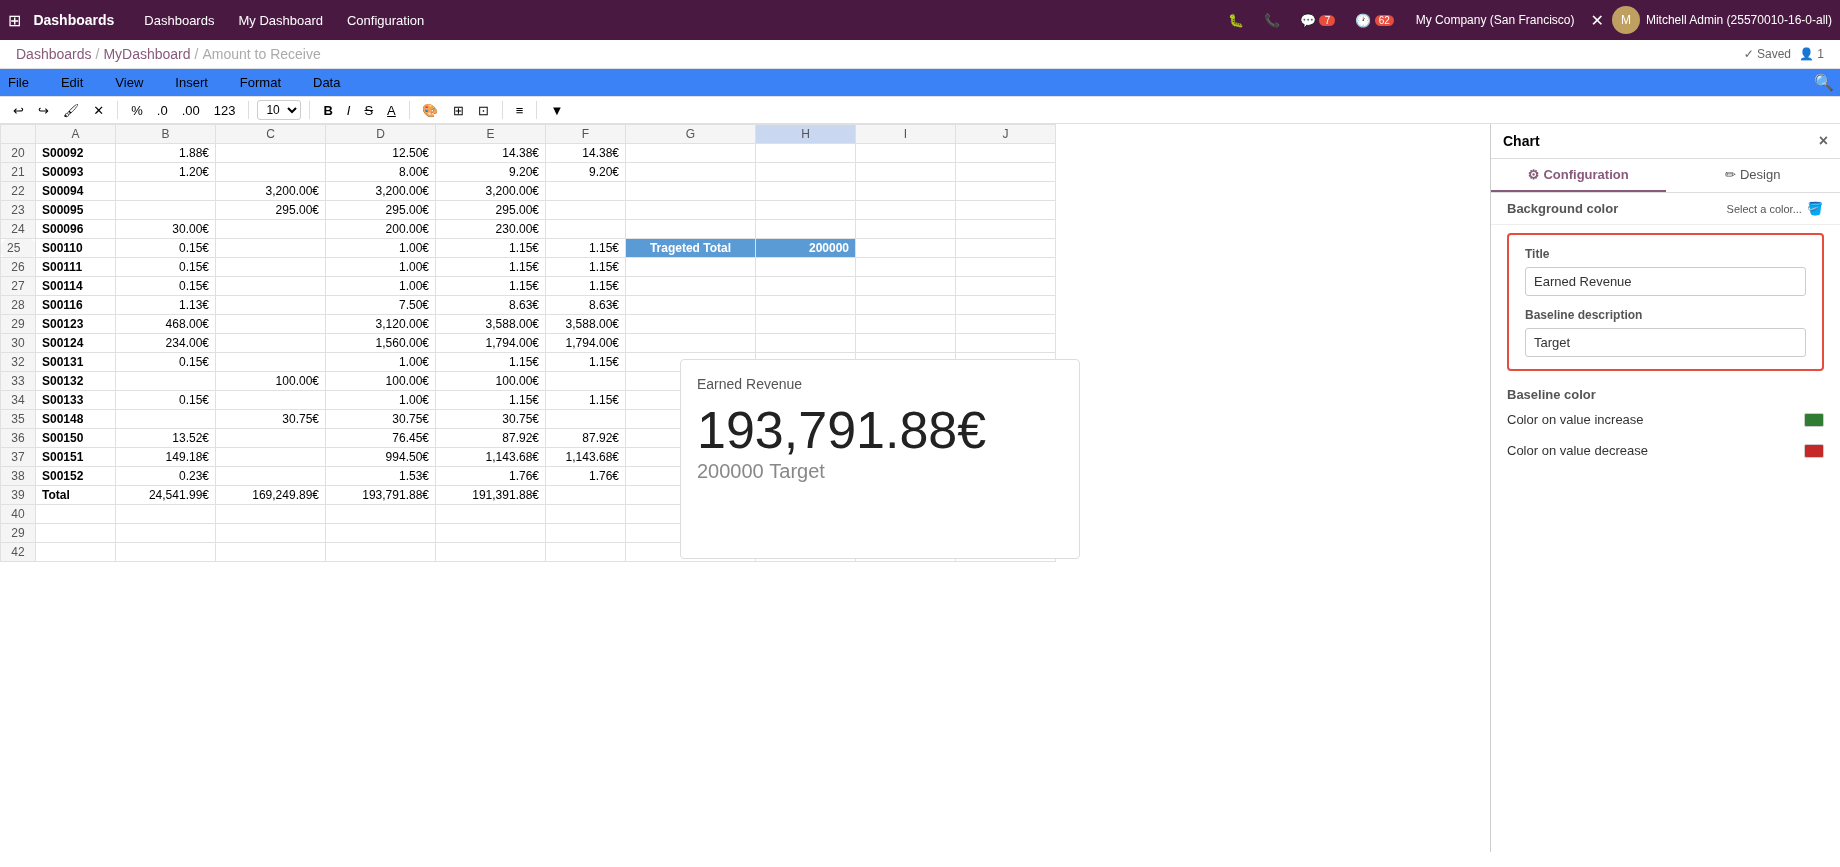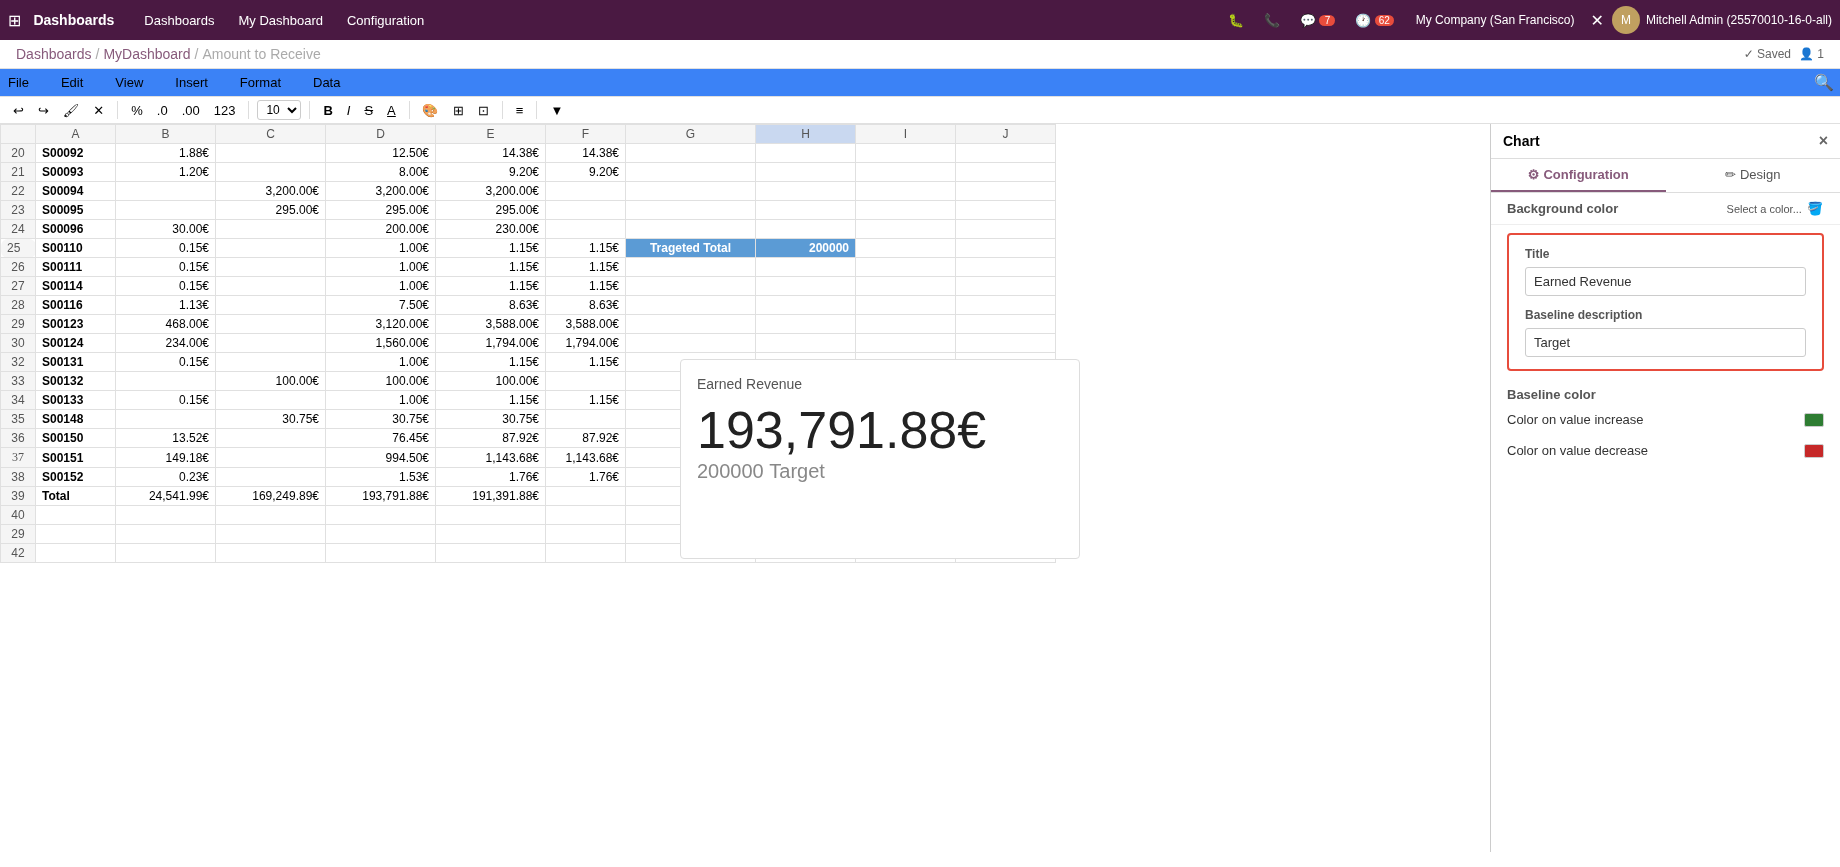--- a/index.html
+++ b/index.html
@@ -542,21 +542,21 @@
               <td></td>
               <td>76.45€</td>
               <td>87.92€</td>
               <td>87.92€</td>
               <td></td>
               <td></td>
               <td></td>
               <td></td>
             </tr>
             <tr>
-              <td style="color: rgb(85, 85, 85); font-family: Liberation Serif, serif;">37</td>
+              <td style="color: rgb(85, 85, 85);">37</td>
               <td class="label-cell">S00151</td>
               <td>149.18€</td>
               <td></td>
               <td>994.50€</td>
               <td>1,143.68€</td>
               <td>1,143.68€</td>
               <td></td>
               <td></td>
               <td></td>
               <td></td>

